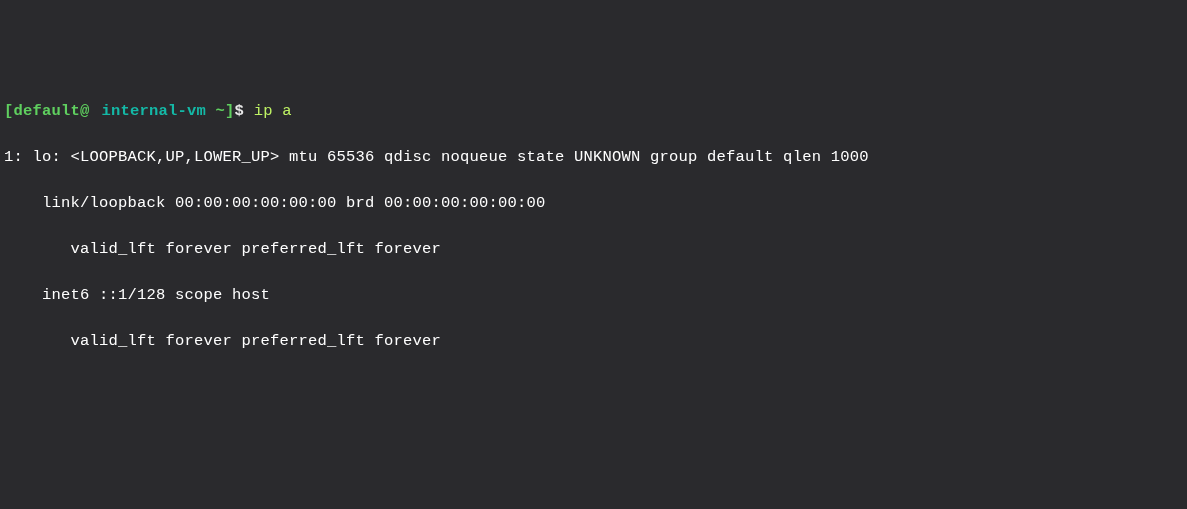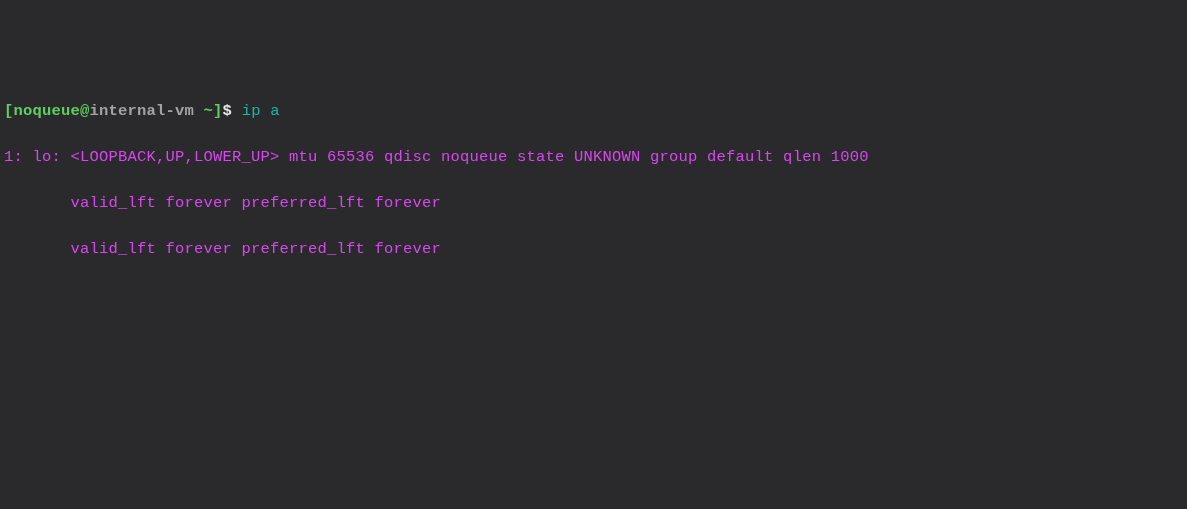--- a/index.html
+++ b/index.html
@@ -13,34 +13,36 @@
       white-space: pre;
       overflow-x: auto;
       letter-spacing: 0.2px;
       font-weight: 500;
     }
     .term { display: block; }
     .line { display: block; }
     .bracket { color: #5fcf5f; font-weight: bold; }
     .user { color: #5fcf5f; font-weight: bold; }
     .at { color: #5fcf5f; font-weight: bold; }
-    .host { color: #a3a3a3; font-weight: bold; }
+    .host { color: #14b8a6; font-weight: bold; margin-left: 12px; }
     .path { color: #5fcf5f; font-weight: bold; }
     .promptsym { color: #e8e8e8; font-weight: bold; }
-    .cmd { color: #14b8a6; margin-top: 40px; }
-    .out { color: #d946ef; }
+    .cmd { color: #bef264; margin-top: 40px; }
+    .out { color: #ffffff; }
   </style>
 </head>
 <body>
 
 
 
-<div class="term"><span class="line"><span class="bracket">[</span><span class="user">noqueue</span><span class="at">@</span><span class="host">internal-vm</span><span class="path"> ~</span><span class="bracket">]</span><span class="promptsym">$ </span><span class="cmd">ip a</span></span>
+<div class="term"><span class="line"><span class="bracket">[</span><span class="user">default</span><span class="at">@</span><span class="host">internal-vm</span><span class="path"> ~</span><span class="bracket">]</span><span class="promptsym">$ </span><span class="cmd">ip a</span></span>
 <span class="line out">1: lo: &lt;LOOPBACK,UP,LOWER_UP&gt; mtu 65536 qdisc noqueue state UNKNOWN group default qlen 1000</span>
+<span class="line out">    link/loopback 00:00:00:00:00:00 brd 00:00:00:00:00:00</span>
 <span class="line out">       valid_lft forever preferred_lft forever</span>
+<span class="line out">    inet6 ::1/128 scope host</span>
 <span class="line out">       valid_lft forever preferred_lft forever</span>
 
 
 
 
 
 
 
 
 

